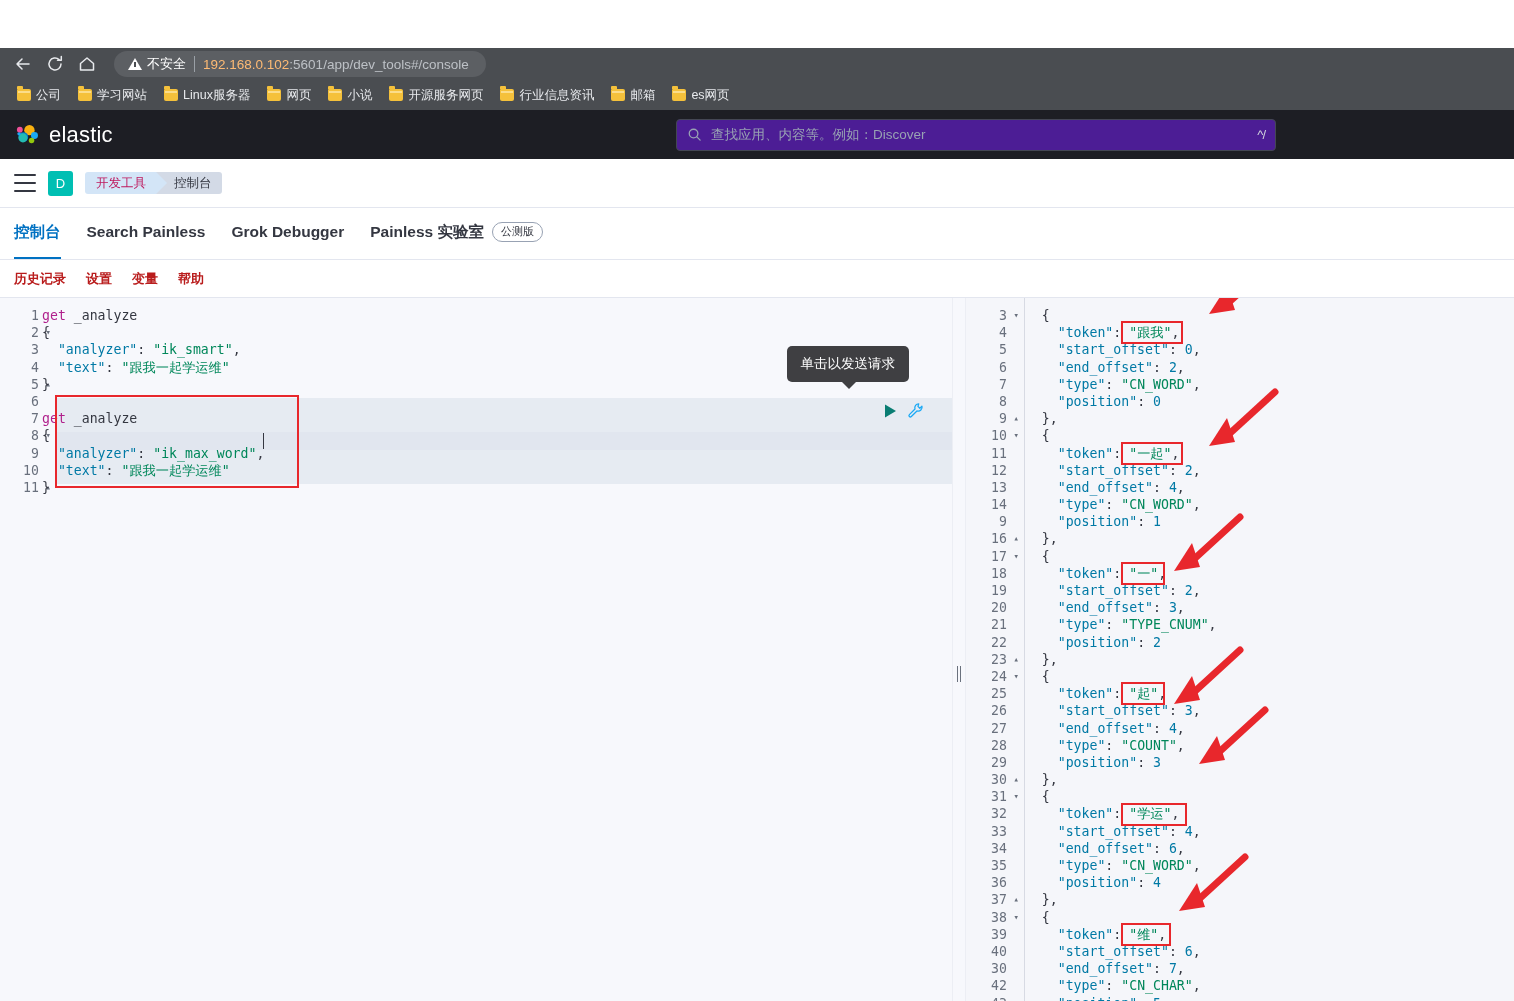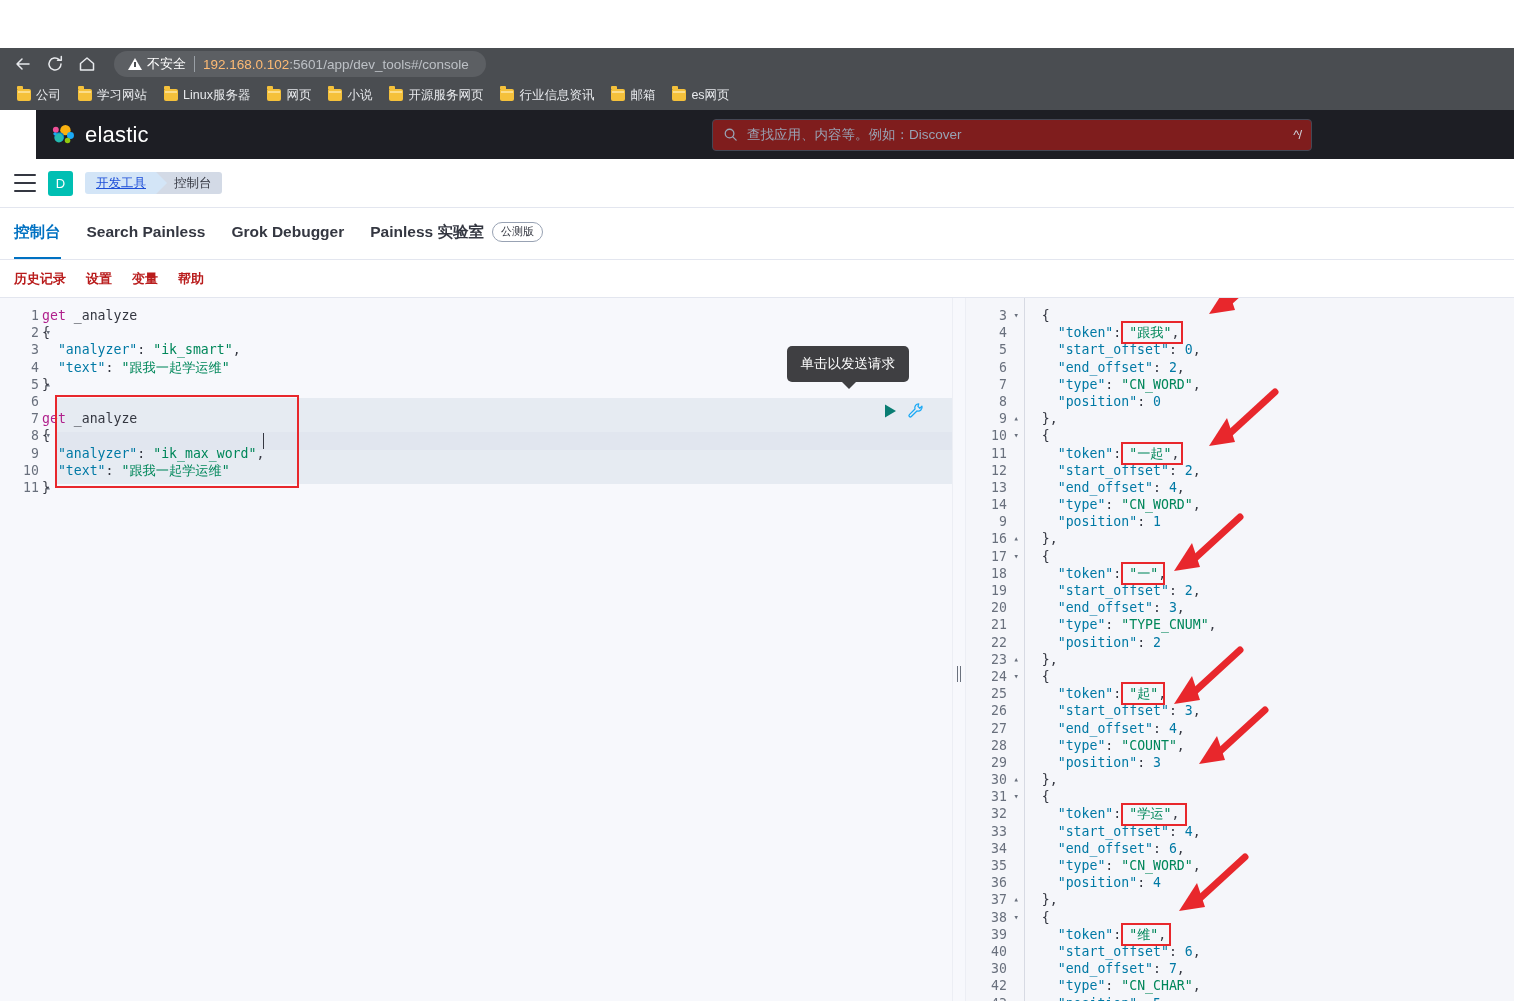--- a/index.html
+++ b/index.html
@@ -114,38 +114,37 @@
   }
 
   
   #elastic-header {
     height: 49px;
     background: #1d1e24;
     display: flex;
     align-items: center;
     padding: 0 14px;
     position: relative;
-    margin-left: 36px;
   }
   #elastic-brand {
     display: flex; align-items: center; gap: 9px;
     cursor: pointer;
   }
   #elastic-logo { width: 26px; height: 26px; display:block; }
   #elastic-word {
     color: #ffffff;
     font-size: 22px;
     letter-spacing: .2px;
   }
   #global-search {
     position: absolute;
     left: 676px;
     width: 600px;
     height: 32px;
-    background: #7f1d1d;
+    background: #4c1d95;
     border: 1px solid #444754;
     border-radius: 4px;
     display: flex;
     align-items: center;
     padding: 0 10px;
     gap: 9px;
     cursor: text;
   }
   #global-search .ph {
     color: #98a2b3;
@@ -186,21 +185,21 @@
   #crumbs { display: flex; align-items: center; }
   .crumb {
     height: 22px;
     display: flex; align-items: center;
     padding: 0 10px 0 13px;
     font-size: 12.5px;
     position: relative;
     cursor: pointer;
   }
   .crumb.first { padding-left: 11px; border-radius: 3px 0 0 3px; }
-  .crumb-1 { background: #d3e5f7; color: #1d4ed8; text-decoration: underline; }
+  .crumb-1 { background: #d3e5f7; color: #be185d; }
   .crumb-2 { background: #d3dae6; color: #343741; border-radius: 0 3px 3px 0; }
   .crumb-1::after {
     content:"";
     position:absolute; right:-11px; top:0;
     border-top: 11px solid transparent;
     border-bottom: 11px solid transparent;
     border-left: 11px solid #d3e5f7;
     z-index: 2;
   }
   .crumb-2 { padding-left: 18px; }

